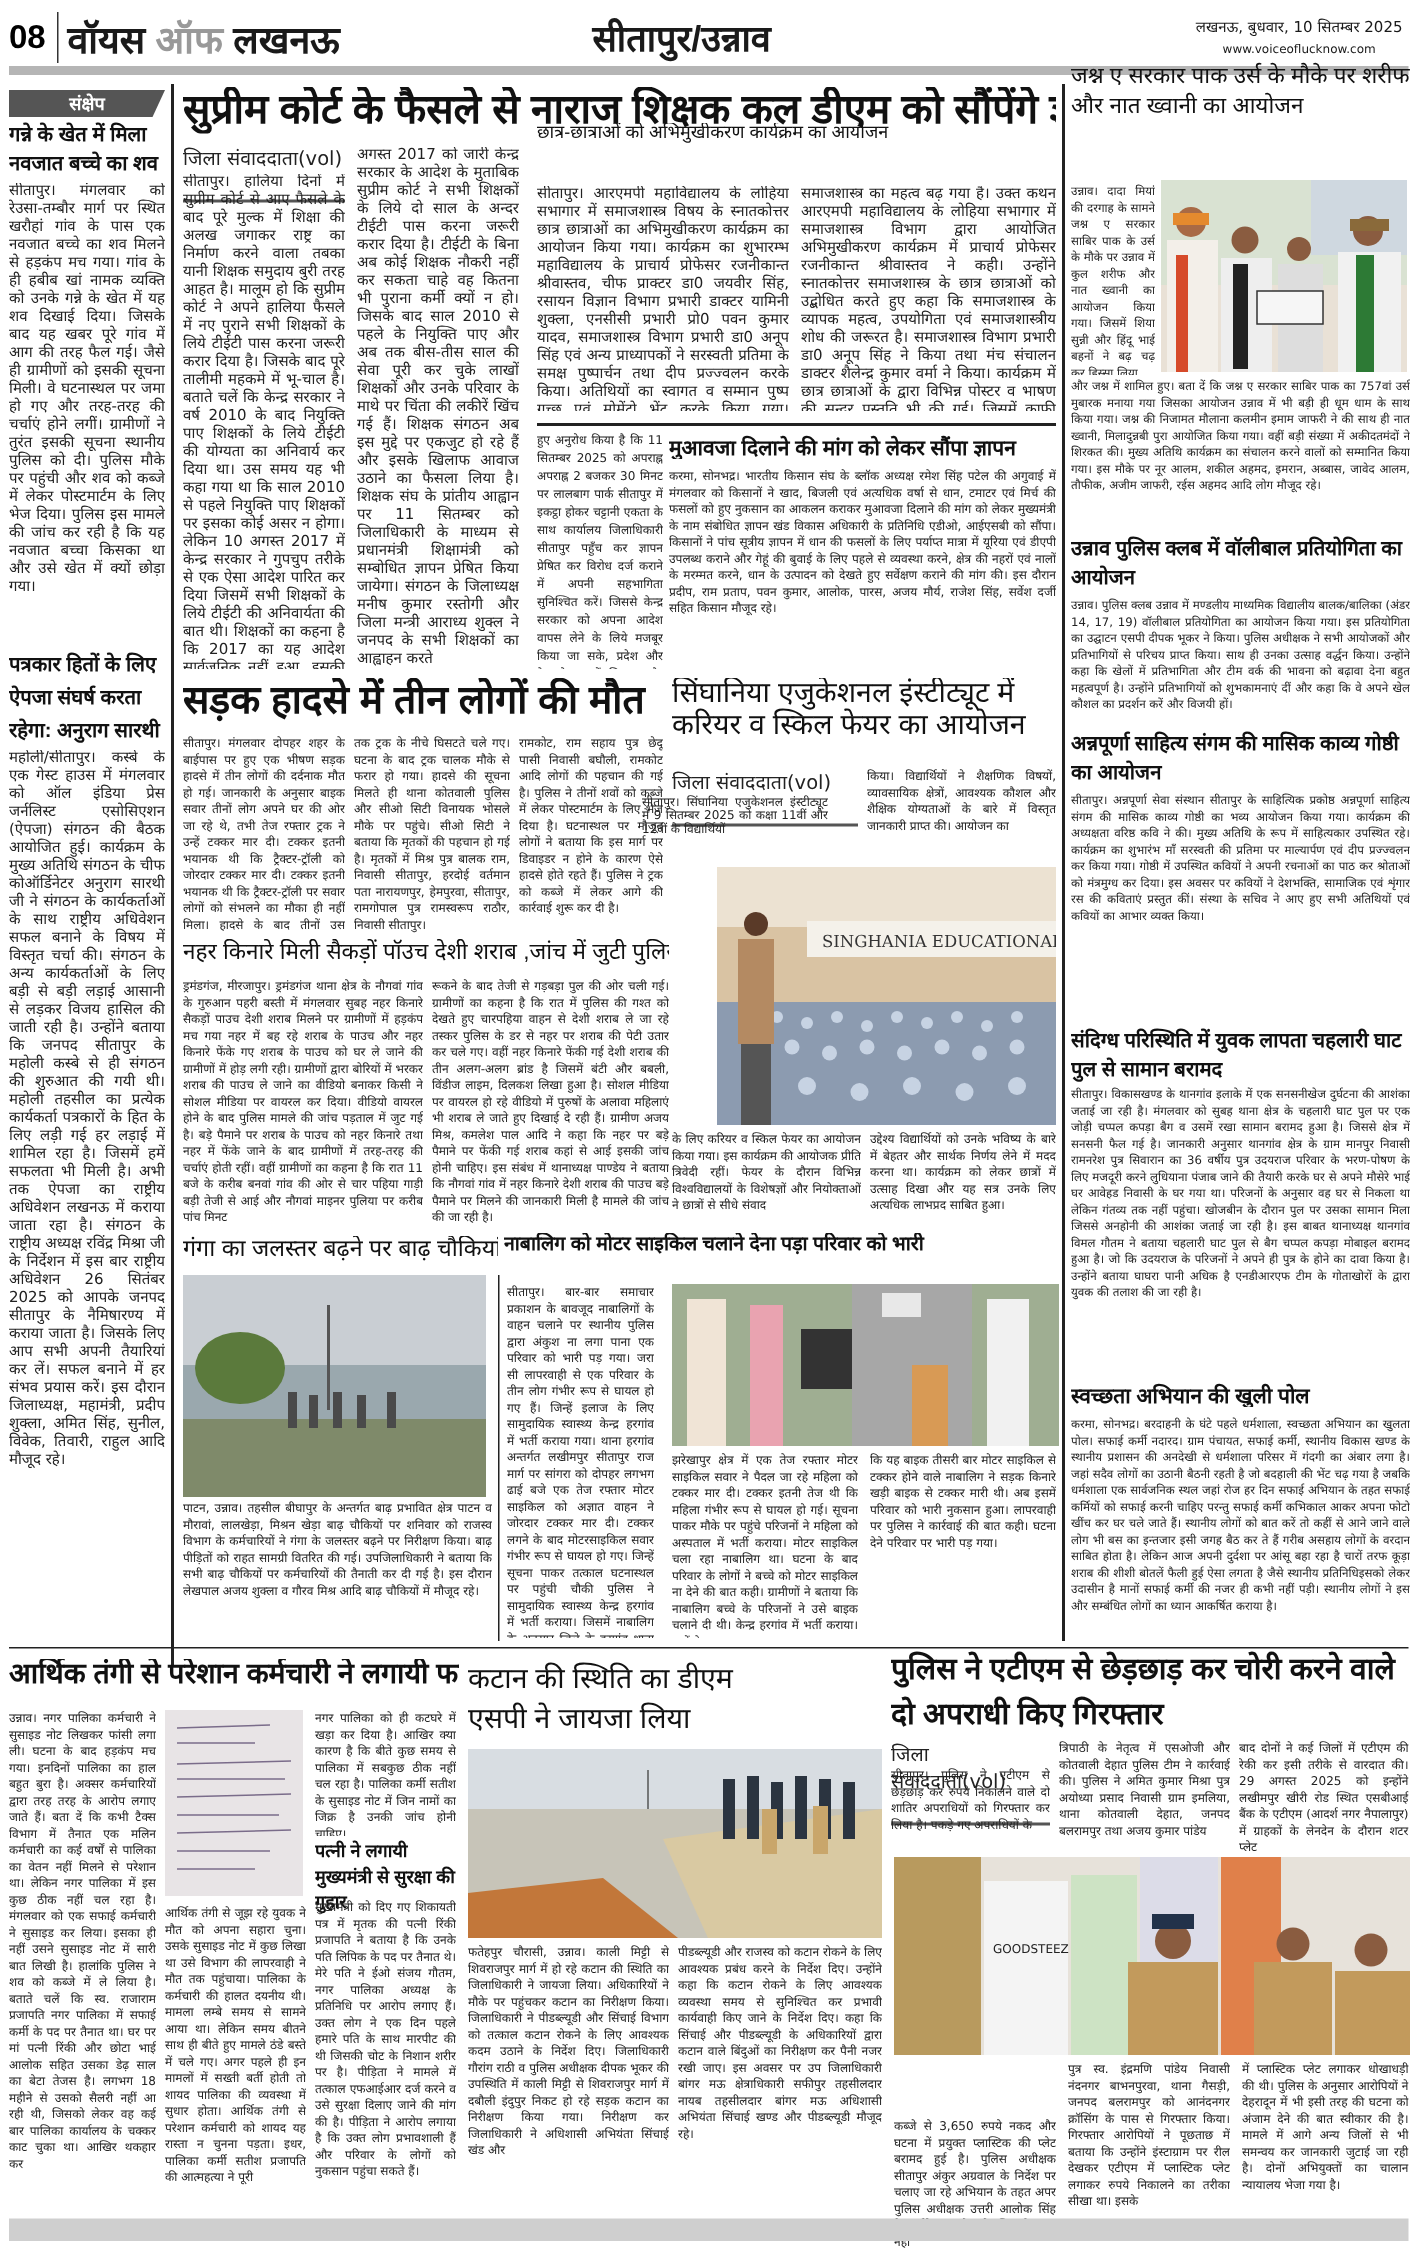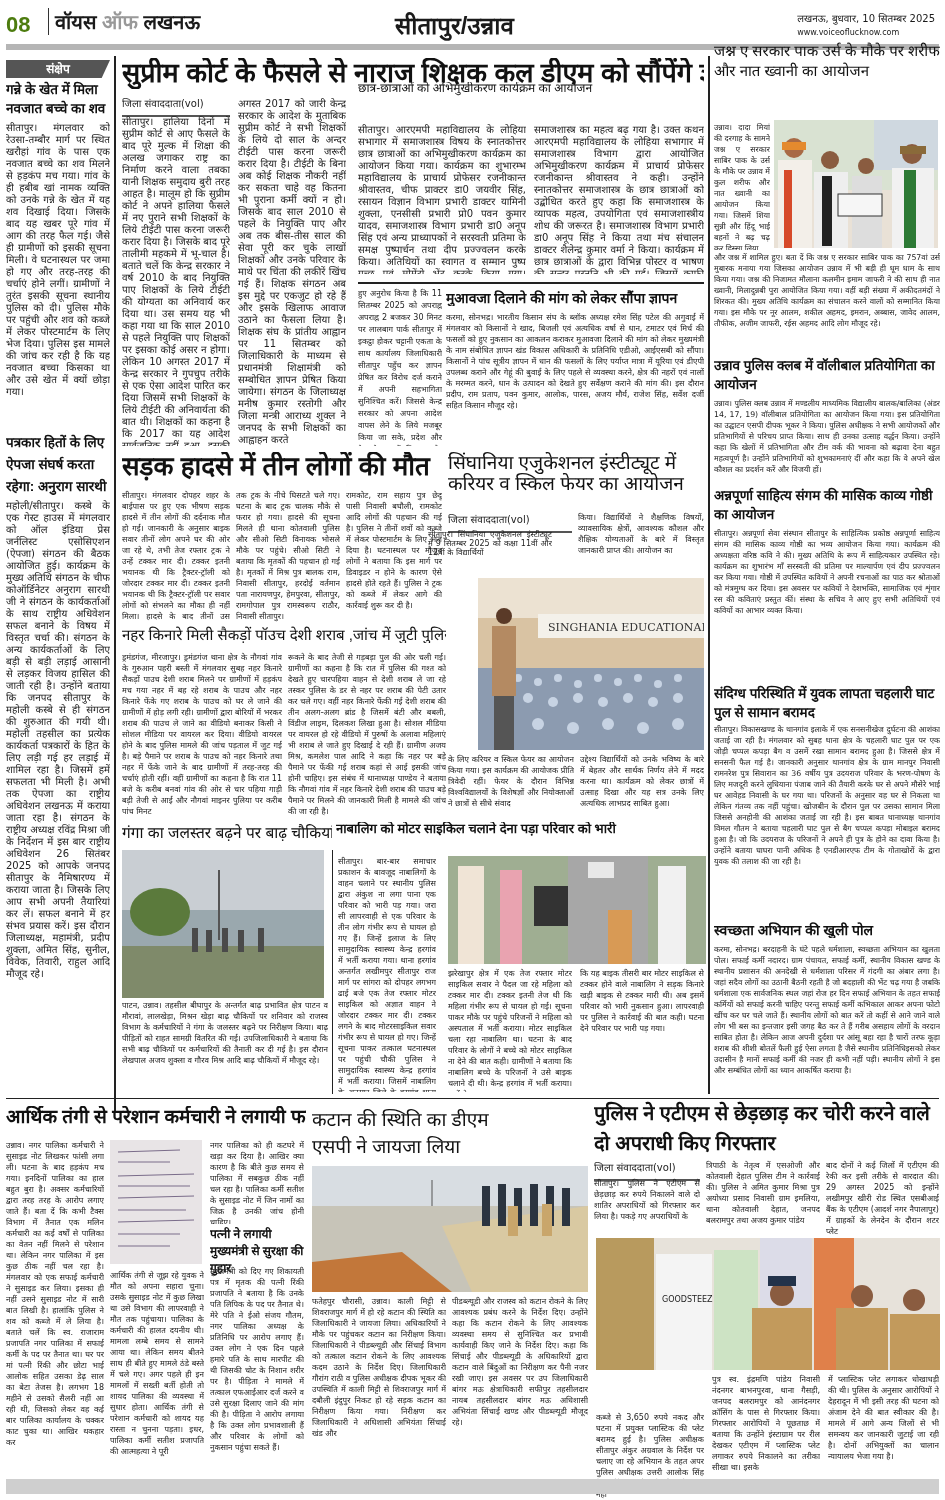--- a/index.html
+++ b/index.html
@@ -1,31 +1,31 @@
 <!DOCTYPE html>
 <html><head>
 <meta charset="utf-8">
 <style>
 *{box-sizing:border-box;margin:0;padding:0}
 html,body{width:945px;height:1500px;background:#fff;overflow:hidden}
 body{font-family:"DejaVu Sans","Liberation Sans",sans-serif;color:#1a1a1a;position:relative}
 .abs{position:absolute}
 .masthead{left:0;top:0;width:945px;height:48px}
-.pgno{left:6px;top:12px;font-size:22px;font-weight:bold;color:#4d7c0f;font-family:"Liberation Sans",sans-serif}
-.brand{left:48px;top:8px;font-size:20px;font-weight:bold;color:#1a1a1a;font-family:"Liberation Sans",sans-serif;border-left:1px solid #333;padding-left:6px}
+.pgno{left:6px;top:12px;font-size:22px;font-weight:bold;color:#000000;font-family:"Liberation Sans",sans-serif}
+.brand{left:38px;top:8px;font-size:25px;font-weight:bold;color:#1a1a1a;font-family:"Liberation Sans",sans-serif;border-left:1px solid #333;padding-left:6px}
 .brand .mid{color:#999}
 .section{left:395px;top:8px;font-size:24px;font-weight:bold;font-family:"Liberation Sans",sans-serif}
-.dateline{right:10px;top:12px;font-size:10px;text-align:left;line-height:14px}
+.dateline{right:10px;top:12px;font-size:10px;text-align:center;line-height:14px}
 .rule-top{left:6px;top:44px;width:933px;height:6px;background:#b5b5b5}
 .body-text{font-size:10px;line-height:12px;color:#222;text-align:justify;overflow:hidden}
 .hl{font-weight:bold;font-family:"Liberation Sans",sans-serif;line-height:1.15;color:#111;overflow:hidden;white-space:nowrap}
 .hl-light{font-weight:normal}
 .vrule{width:2px;background:#222}
 .hrule{height:2px;background:#222}
-.byline{font-size:10px;border-bottom:2px solid #555;padding-bottom:5px;color:#222}
+.byline{font-size:13px;border-bottom:2px solid #555;padding-bottom:19px;color:#222}
 .photo{overflow:hidden}
 .badge{background:#555;color:#fff;font-size:12px;font-weight:bold;text-align:center;clip-path:polygon(0 0,100% 0,92% 100%,0 100%)}
 .footer-band{left:6px;top:1479px;width:933px;height:15px;background:#cfcfcf}
 </style>
 </head>
 <body>
 
 <div class="abs masthead">
   <div class="abs pgno">08</div>
   <div class="abs brand">

